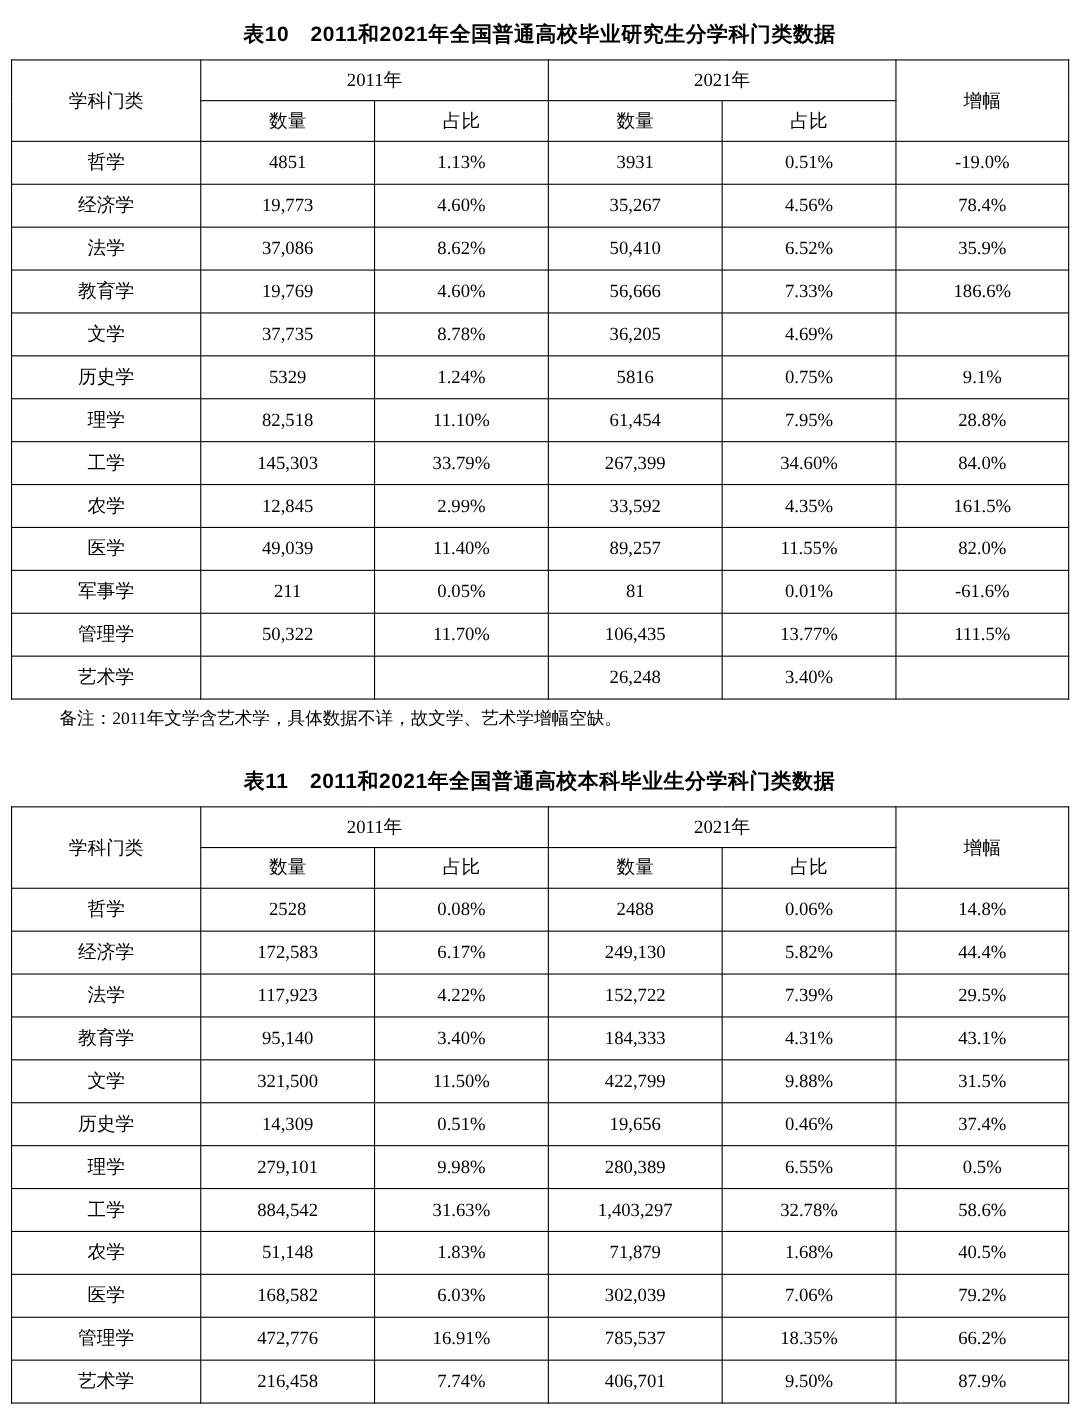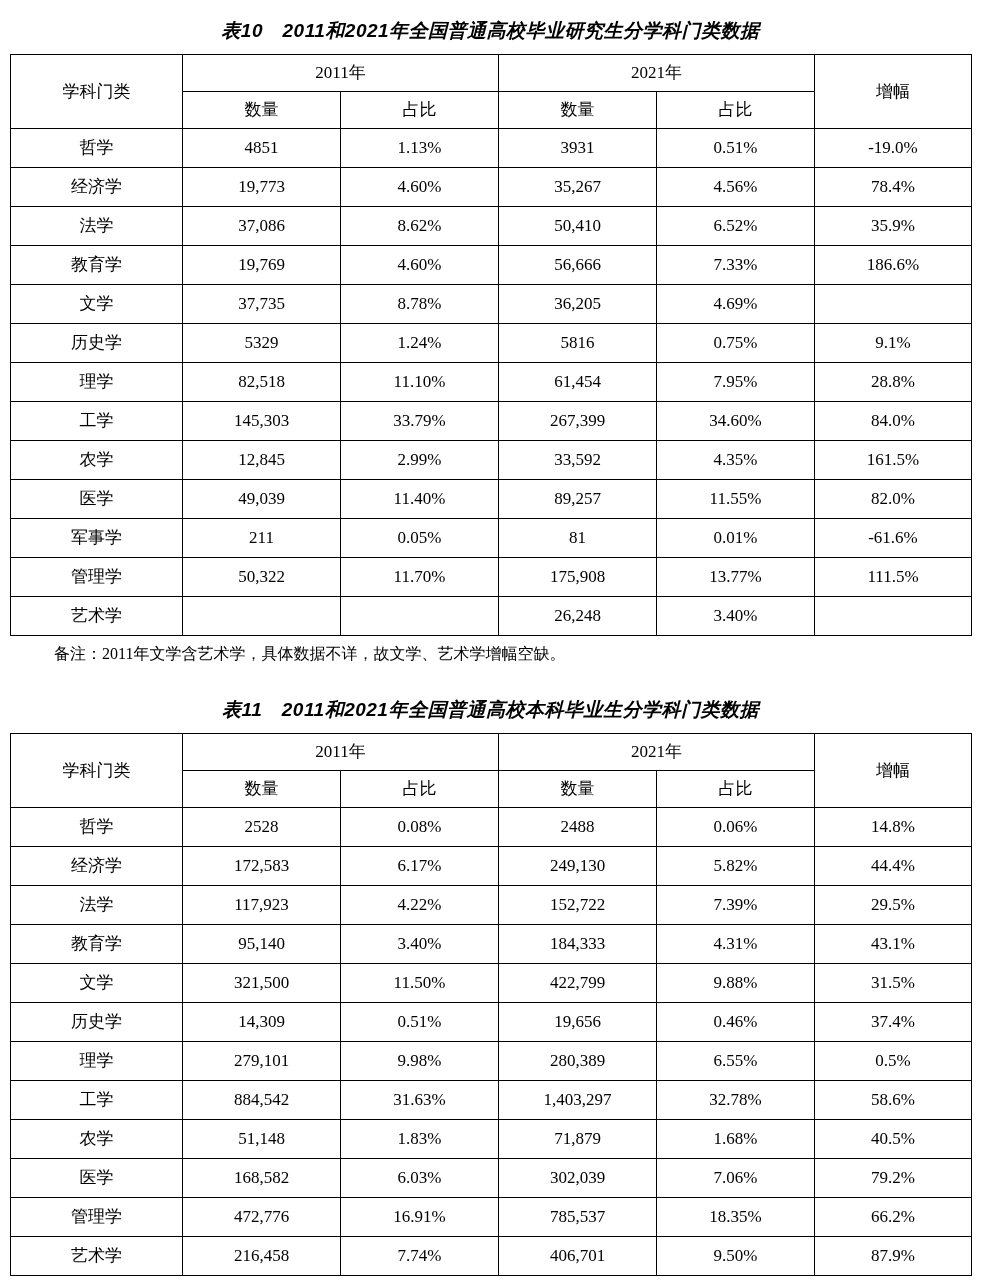--- a/index.html
+++ b/index.html
@@ -21,21 +21,20 @@
   .table-block {
     margin-bottom: 6px;
   }
   .table-title {
     text-align: center;
     font-family: "Liberation Sans", "DejaVu Sans", sans-serif;
     font-weight: bold;
     font-size: 19px;
     letter-spacing: 0.5px;
     margin: 10px 0 10px 0;
-    font-style: italic;
   }
   table.data-table {
     border-collapse: collapse;
     width: 961px;
     table-layout: fixed;
     font-size: 17px;
   }
   table.data-table td, table.data-table th {
     border: 1px solid #000000;
     text-align: center;
@@ -185,21 +184,21 @@
           <td>211</td>
           <td>0.05%</td>
           <td>81</td>
           <td>0.01%</td>
           <td>-61.6%</td>
         </tr>
         <tr>
           <td>管理学</td>
           <td>50,322</td>
           <td>11.70%</td>
-          <td>175,908</td>
+          <td>106,435</td>
           <td>13.77%</td>
           <td>111.5%</td>
         </tr>
         <tr>
           <td>艺术学</td>
           <td></td>
           <td></td>
           <td>26,248</td>
           <td>3.40%</td>
           <td></td>

